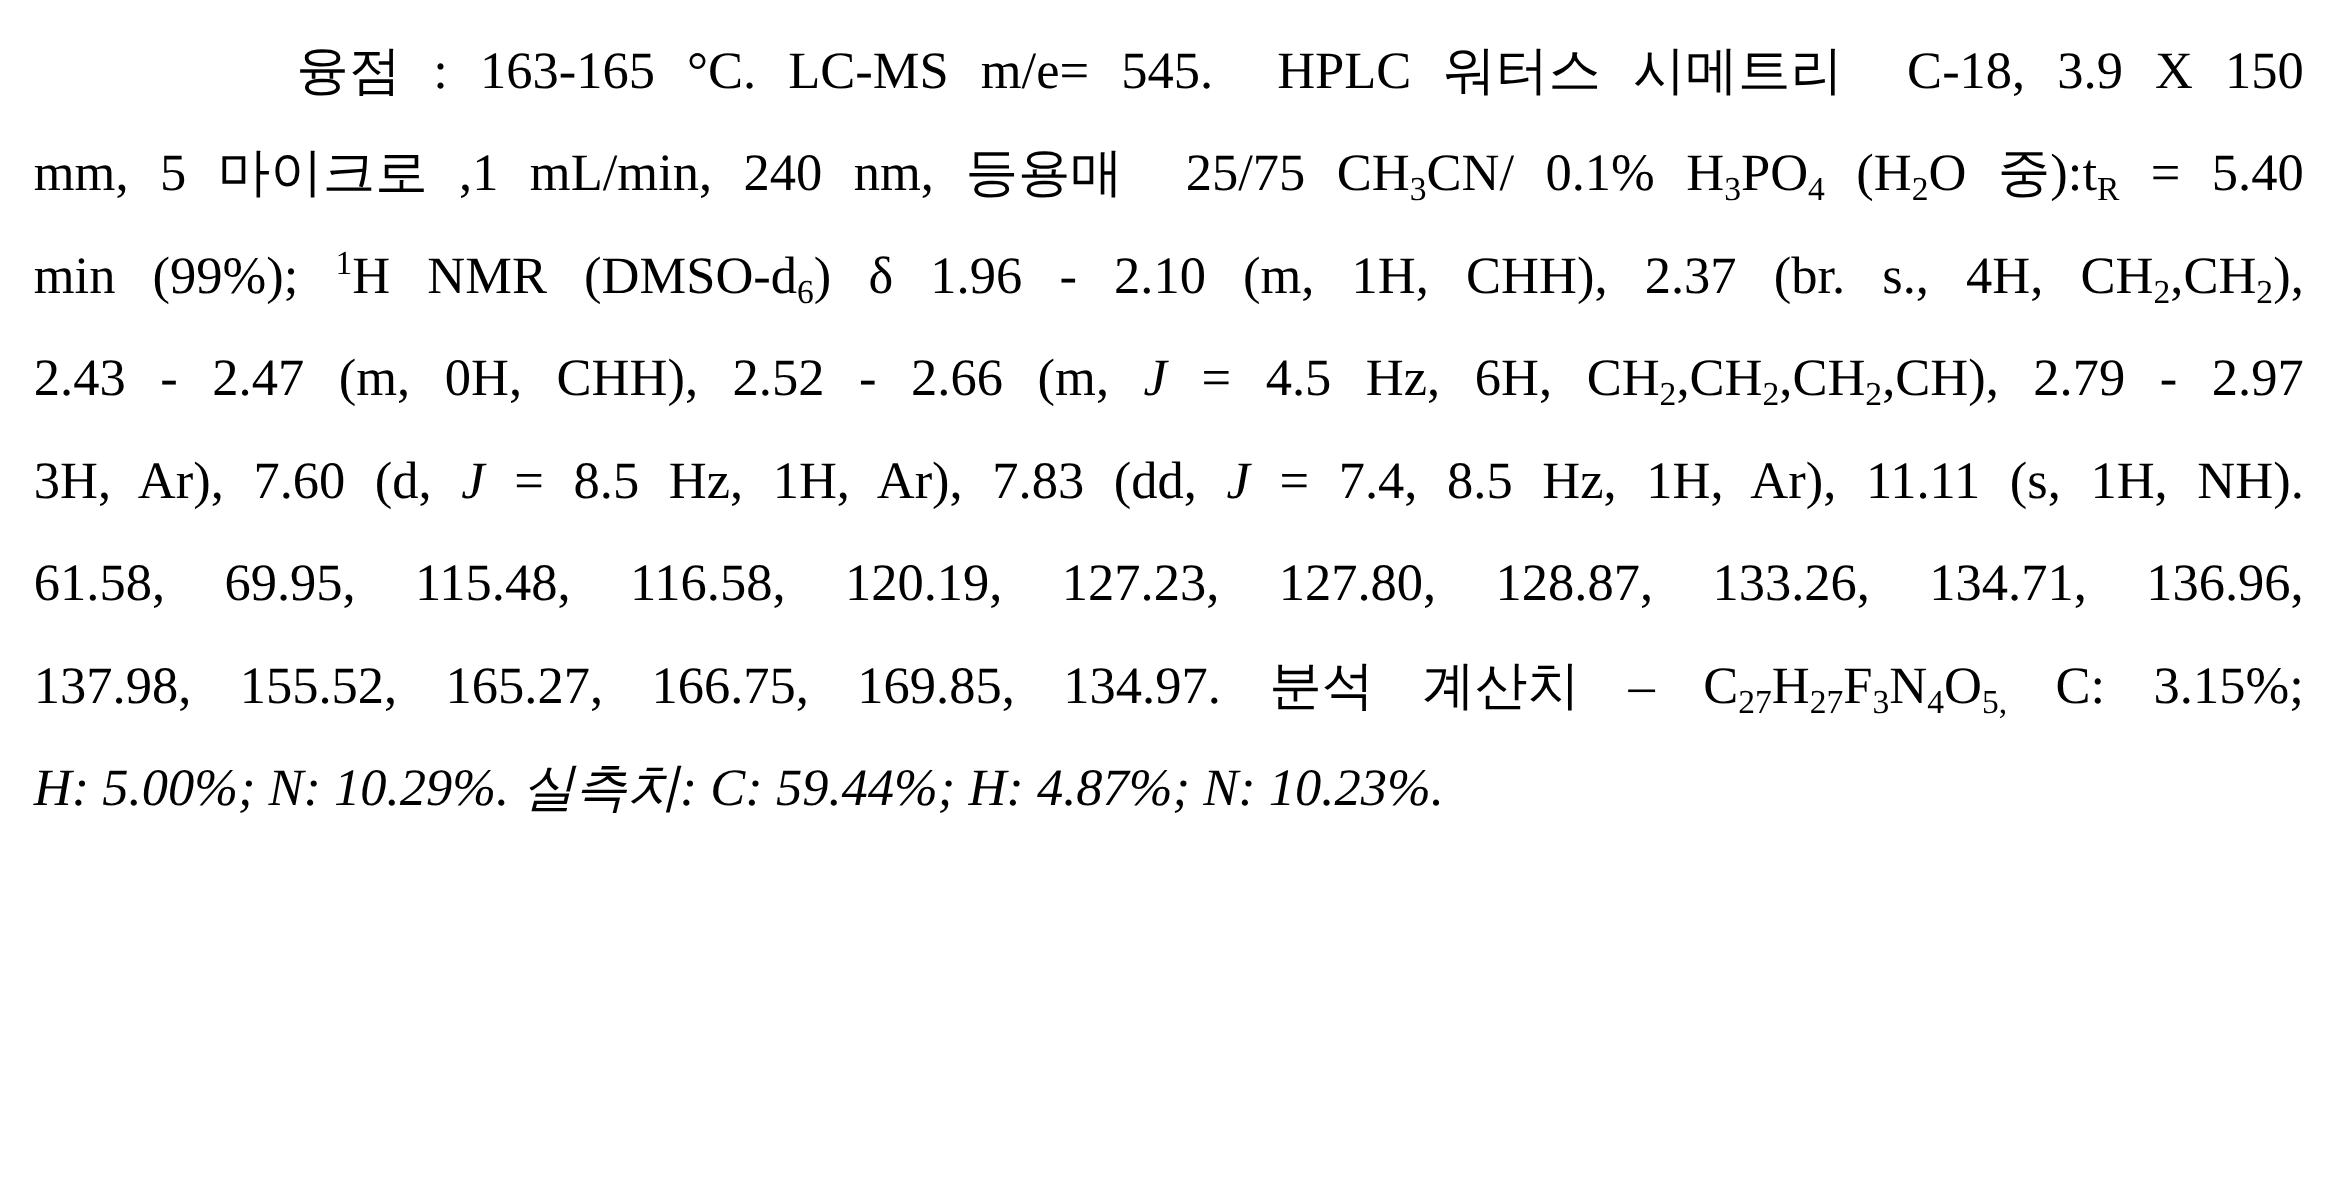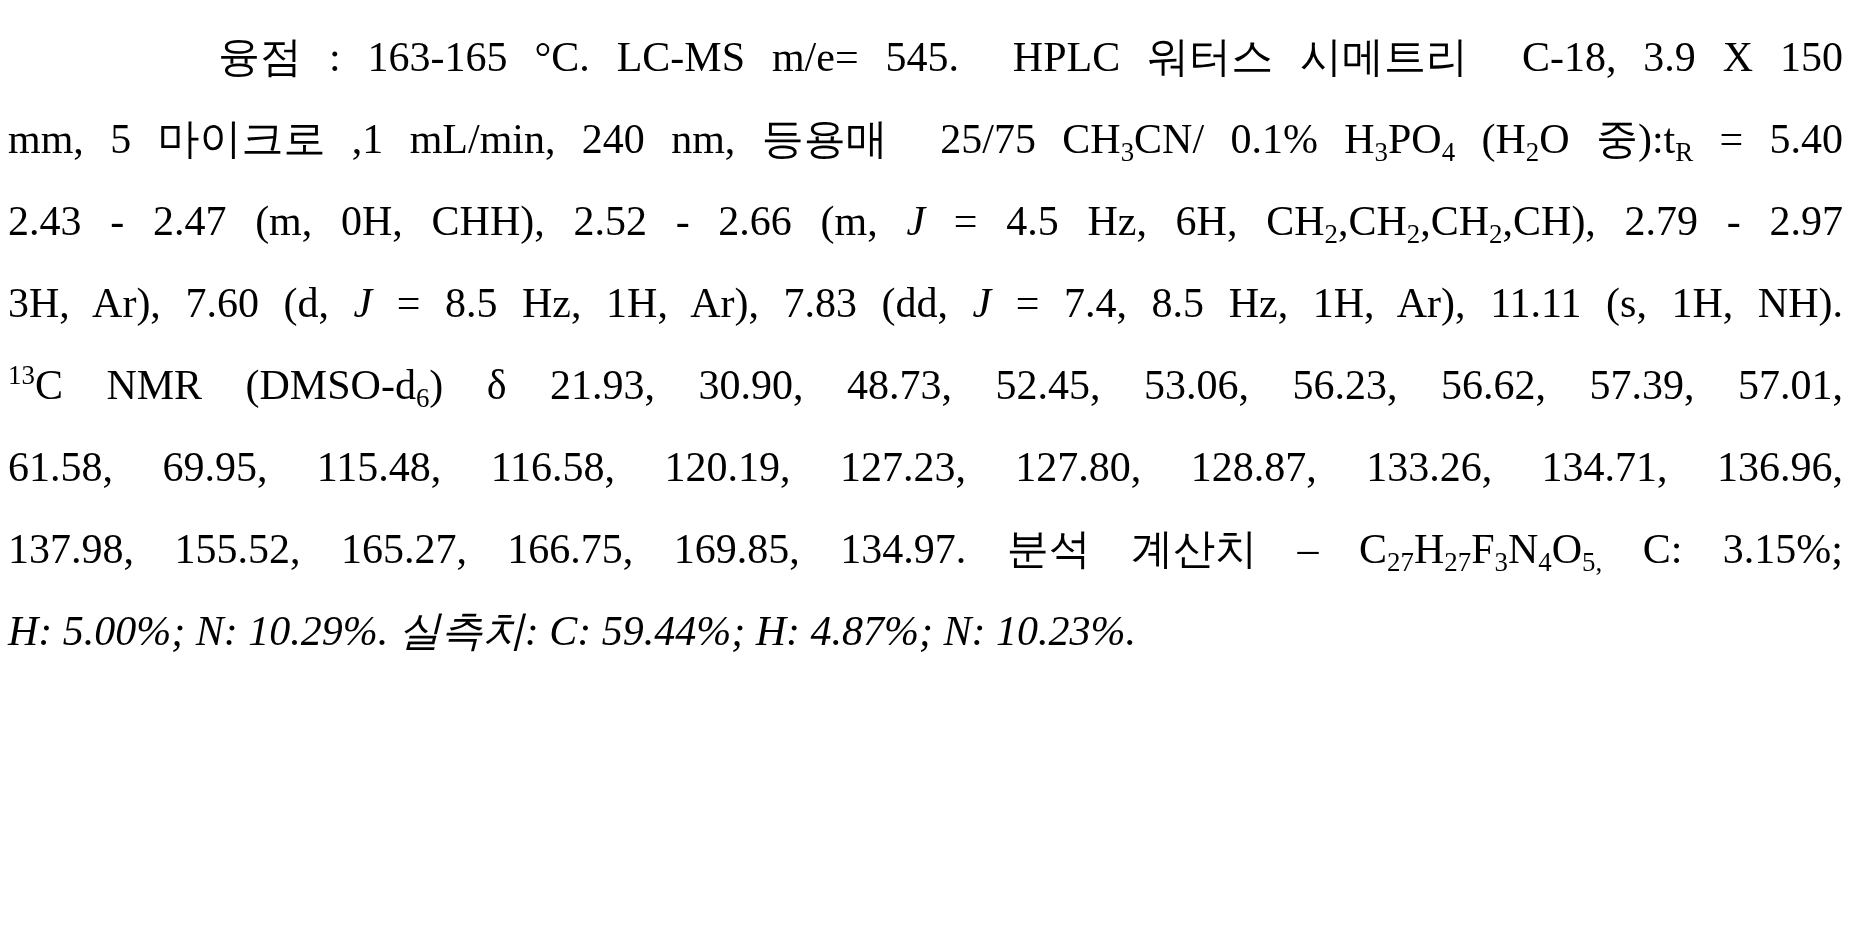--- a/index.html
+++ b/index.html
@@ -12,21 +12,21 @@
     height: 943px;
     box-sizing: border-box;
     background: #ffffff;
     color: #000000;
     overflow: hidden;
   }
   .doc {
     box-sizing: border-box;
     width: 100%;
     height: 100%;
-    padding: 16px 20px 0 8px;
+    padding: 16px 20px 0 27px;
     font-family: "Liberation Serif", "DejaVu Serif", serif;
     font-size: 42px;
     line-height: 82px;
     color: #000000;
   }
   .line {
     white-space: pre-wrap;
     text-align: justify;
     text-align-last: justify;
   }
@@ -55,20 +55,20 @@
     font-style: italic;
   }
 </style>
 </head>
 <body>
 
 <div class="page">
   <div class="doc">
       <div class="line indent"><span>융점 : 163-165 °C. LC-MS m/e= 545.  HPLC 워터스 시메트리  C-18, 3.9 X 150</span></div>
       <div class="line"><span>mm, 5 마이크로 ,1 mL/min, 240 nm, 등용매  25/75 CH</span><span class="seg-sub">3</span><span>CN/ 0.1% H</span><span class="seg-sub">3</span><span>PO</span><span class="seg-sub">4</span><span> (H</span><span class="seg-sub">2</span><span>O 중):t</span><span class="seg-sub">R</span><span> = 5.40</span></div>
+      <div class="line"><span>min (99%); </span><span class="seg-sup">1</span><span>H NMR (DMSO-d</span><span class="seg-sub">6</span><span>) δ 1.96 - 2.10 (m, 1H, CHH), 2.37 (br. s., 4H, CH</span><span class="seg-sub">2</span><span>,CH</span><span class="seg-sub">2</span><span>),</span></div>
       <div class="line"><span>2.43 - 2.47 (m, 0H, CHH), 2.52 - 2.66 (m, </span><span class="seg-italic">J</span><span> = 4.5 Hz, 6H, CH</span><span class="seg-sub">2</span><span>,CH</span><span class="seg-sub">2</span><span>,CH</span><span class="seg-sub">2</span><span>,CH), 2.79 - 2.97</span></div>
       <div class="line"><span>3H, Ar), 7.60 (d, </span><span class="seg-italic">J</span><span> = 8.5 Hz, 1H, Ar), 7.83 (dd, </span><span class="seg-italic">J</span><span> = 7.4, 8.5 Hz, 1H, Ar), 11.11 (s, 1H, NH).</span></div>
-      <div class="line"><span class="seg-sup">13</span><span>C NMR (DMSO-d</span><span class="seg-sub">6</span><span>) δ 21.93, 30.90, 48.73, 52.45, 53.06, 56.23, 56.62, 57.39, 57.01,</span></div>
       <div class="line"><span>61.58, 69.95, 115.48, 116.58, 120.19, 127.23, 127.80, 128.87, 133.26, 134.71, 136.96,</span></div>
       <div class="line"><span>137.98, 155.52, 165.27, 166.75, 169.85, 134.97. 분석 계산치 – C</span><span class="seg-sub">27</span><span>H</span><span class="seg-sub">27</span><span>F</span><span class="seg-sub">3</span><span>N</span><span class="seg-sub">4</span><span>O</span><span class="seg-sub">5,</span><span> C: 3.15%;</span></div>
       <div class="line last"><span>H: 5.00%; N: 10.29%. 실측치: C: 59.44%; H: 4.87%; N: 10.23%.</span></div>
     </div>
 </div>
 
 </body></html>

